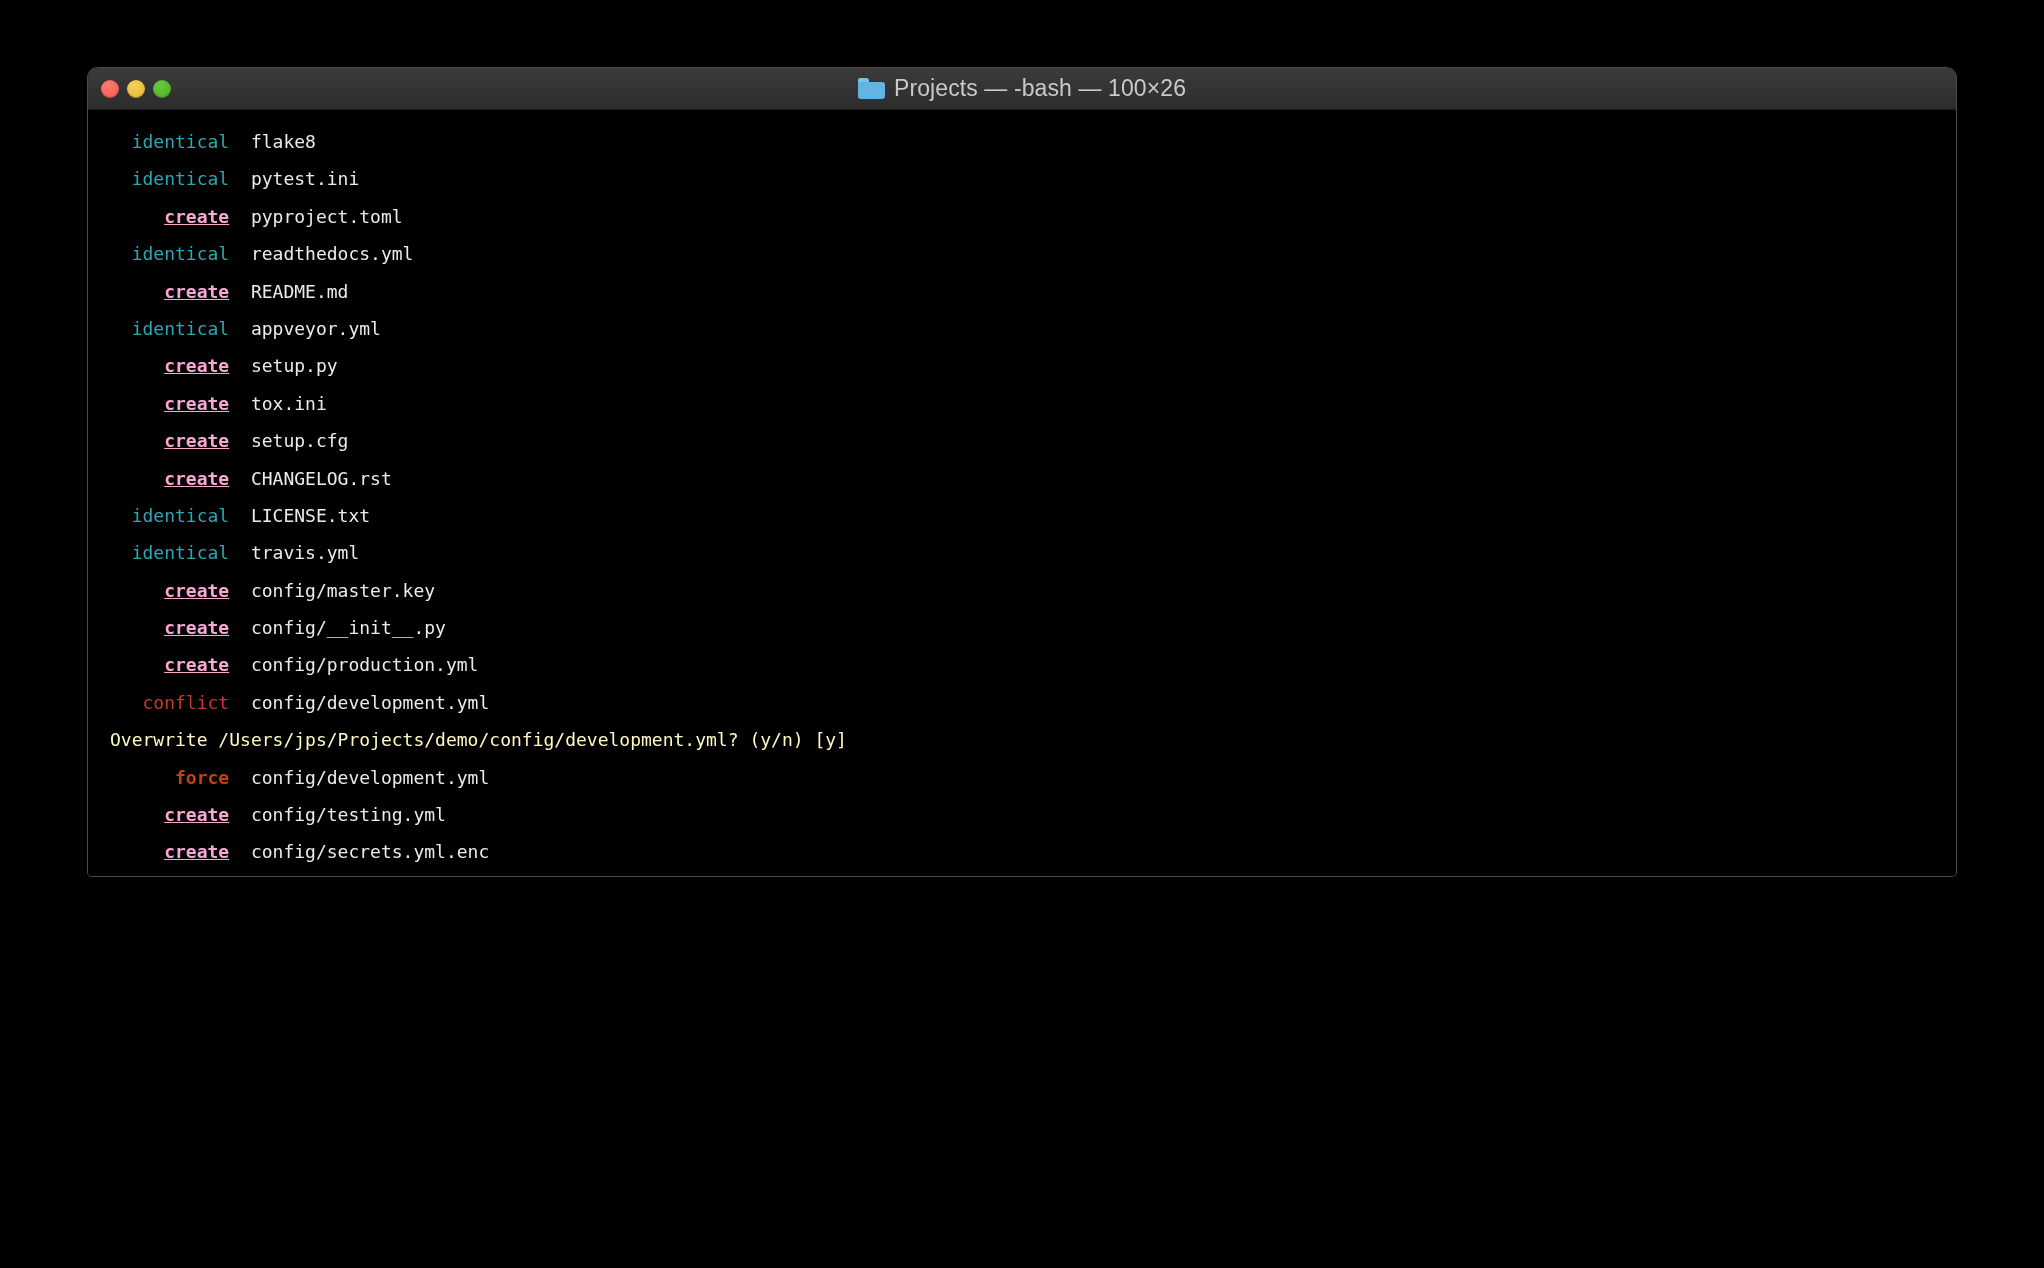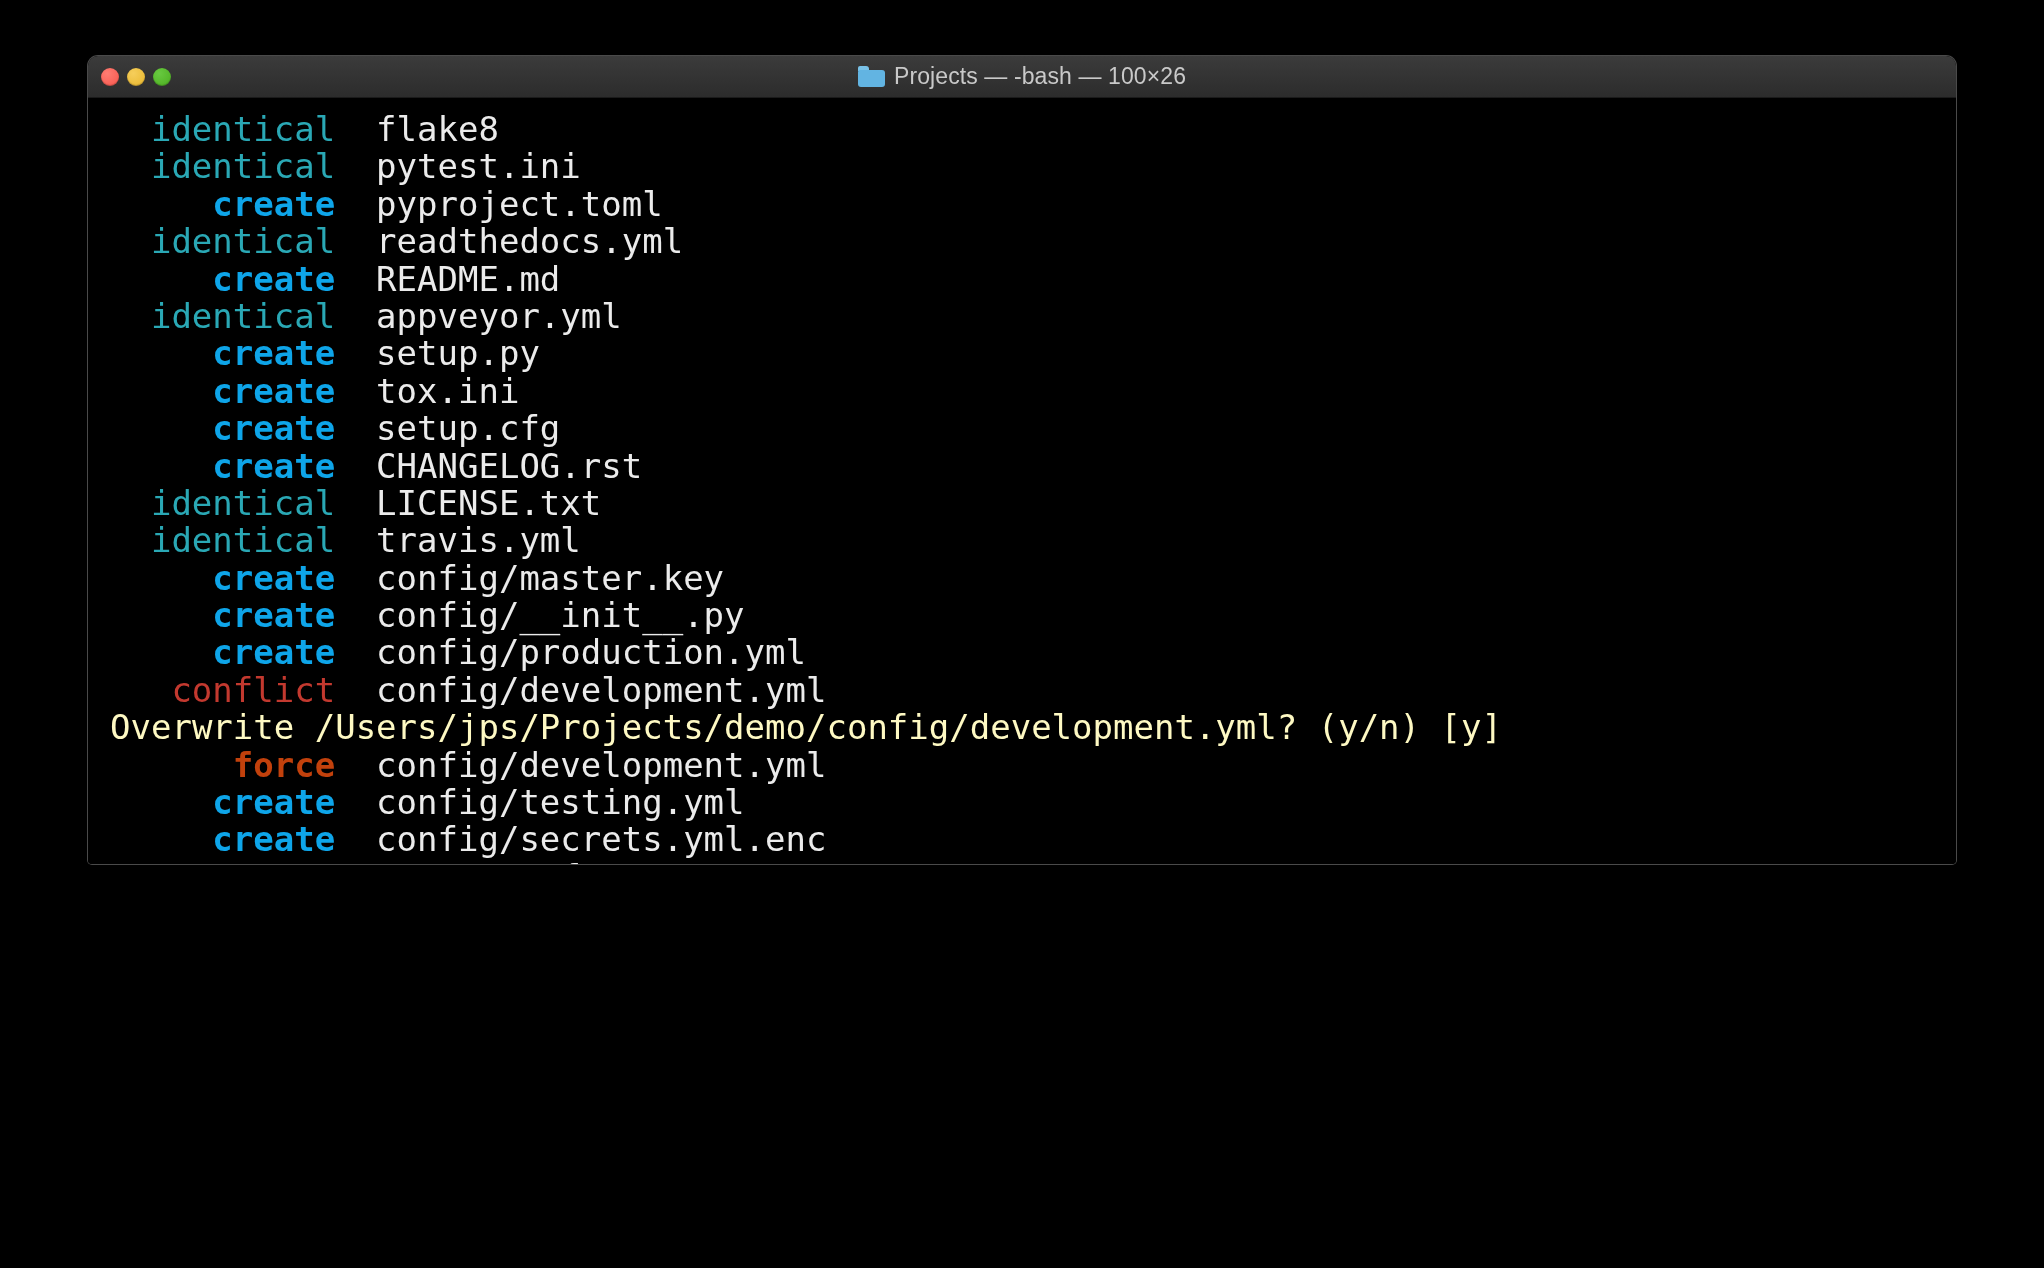--- a/index.html
+++ b/index.html
@@ -19,21 +19,21 @@
   #desktop {
     position: absolute;
     inset: 0;
     background: #000000;
   }
 
   
   #terminal-window {
     position: absolute;
     left: 88px;
-    top: 56px;
+    top: 68px;
     width: 1868px;
     height: 808px;
     border-radius: 10px 10px 4px 4px;
     background: #000000;
     box-shadow: 0 0 0 1px #4a4a4a, 0 14px 40px rgba(0,0,0,0.85);
     overflow: hidden;
     display: flex;
     flex-direction: column;
   }
 
@@ -110,37 +110,37 @@
   
   #terminal-body {
     flex: 1 1 auto;
     background: #000000;
     padding: 13px 0 0 0;
     overflow: hidden;
   }
 
   #terminal-output {
     font-family: "DejaVu Sans Mono", monospace;
-    font-size: 34px;
+    font-size: 18px;
     line-height: 37.4px;
     white-space: pre;
     color: #e8e8e8;
     padding-left: 22px;
   }
   .line {
     white-space: pre;
     height: 37.4px;
   }
   .status {
     display: inline-block;
     width: 11ch;
     text-align: right;
   }
   .status-identical { color: #2aa8b5; }
-  .status-create    { color: #0ea5e9; font-weight: bold; }
+  .status-create    { color: #f9a8d4; font-weight: bold; text-decoration: underline; }
   .status-conflict  { color: #c3392f; font-weight: normal; }
   .status-force     { color: #c2410c; font-weight: bold; }
   .path             { color: #ebebeb; }
   .gap              { display: inline-block; width: 2ch; }
   .prompt-line      { color: #fef9c3; }
 </style>
 </head>
 <body>
 
 <div id="desktop">

